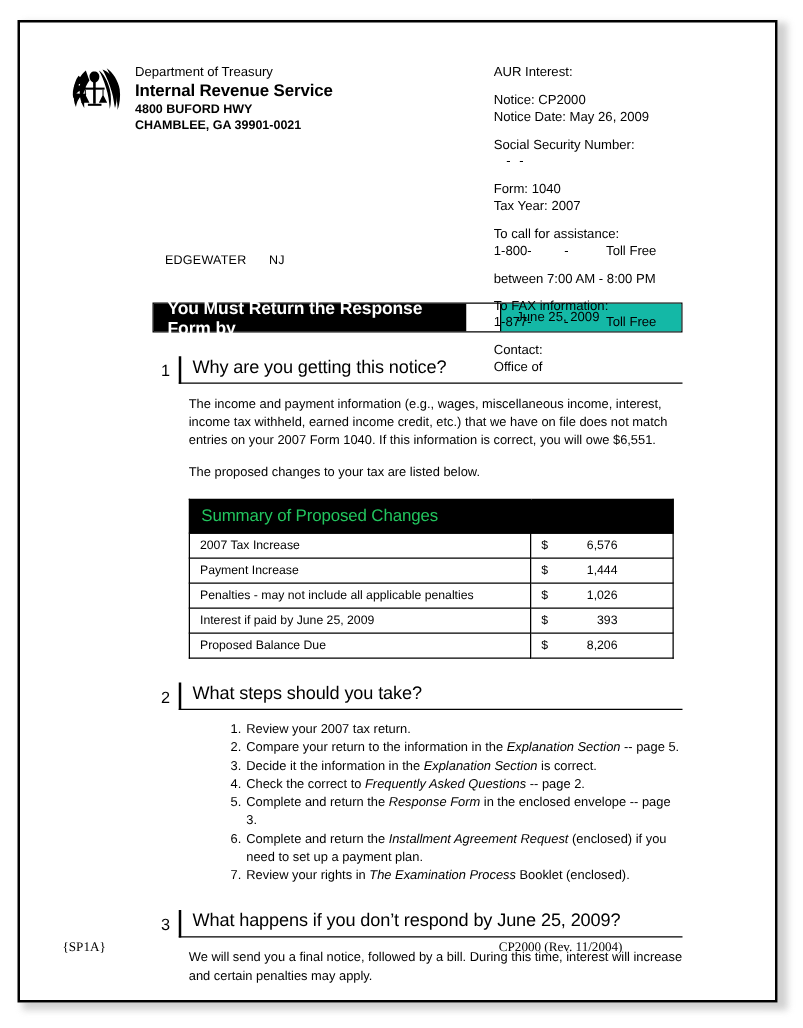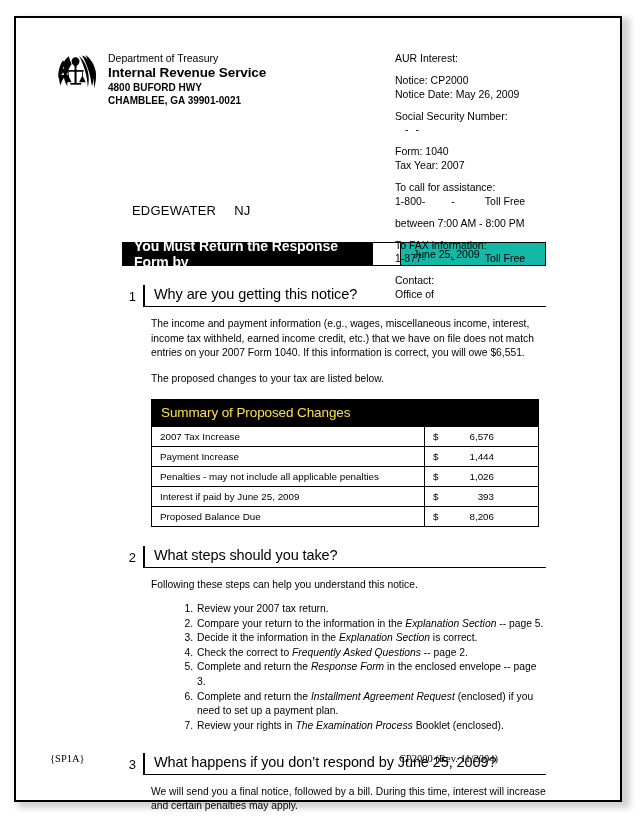--- a/index.html
+++ b/index.html
@@ -82,21 +82,21 @@
   }
   .lh-addr {
     font-size: 10px;
     font-weight: bold;
     margin-top: 1px;
   }
   .recipient {
     position: absolute;
     left: 82px;
     top: 155px;
-    font-size: 13px;
+    font-size: 10px;
     letter-spacing: .2px;
   }
   .recipient .city { margin-right: 18px; }
 
   .lh-right {
     position: absolute;
     left: 345px;
     top: 4px;
     width: 230px;
     font-size: 10.5px;
@@ -182,21 +182,21 @@
 
   
   .summary-table {
     margin: 13px 0 0 29px;
     width: 388px;
     border-collapse: collapse;
     border: 1px solid #000;
   }
   .summary-table .tbl-title td {
     background: #000;
-    color: #fde047;
+    color: #22c55e;
     font-size: 13.5px;
     padding: 5px 9px 6px 9px;
     letter-spacing: -0.1px;
   }
   .summary-table td {
     border: 1px solid #000;
     font-size: 9.8px;
     padding: 4px 8px;
     height: 10px;
   }
@@ -403,23 +403,20 @@
         </table>
       </div>
 
       <div class="section">
         <div class="sec-head">
           <div class="sec-num">2</div>
           <div class="sec-title-wrap">
             <span class="sec-title">What steps should you take?</span>
           </div>
         </div>
-        <div class="sec-body">
-          <p>Following these steps can help you understand this notice.</p>
-        </div>
         <ul class="steps">
           <li>
             <span class="li-num">1.</span><span>Review your 2007 tax return.</span><i></i><span></span>
           </li>
           <li>
             <span class="li-num">2.</span><span>Compare your return to the information in the </span><i>Explanation Section</i><span> -- page 5.</span>
           </li>
           <li>
             <span class="li-num">3.</span><span>Decide it the information in the </span><i>Explanation Section</i><span> is correct.</span>
           </li>

